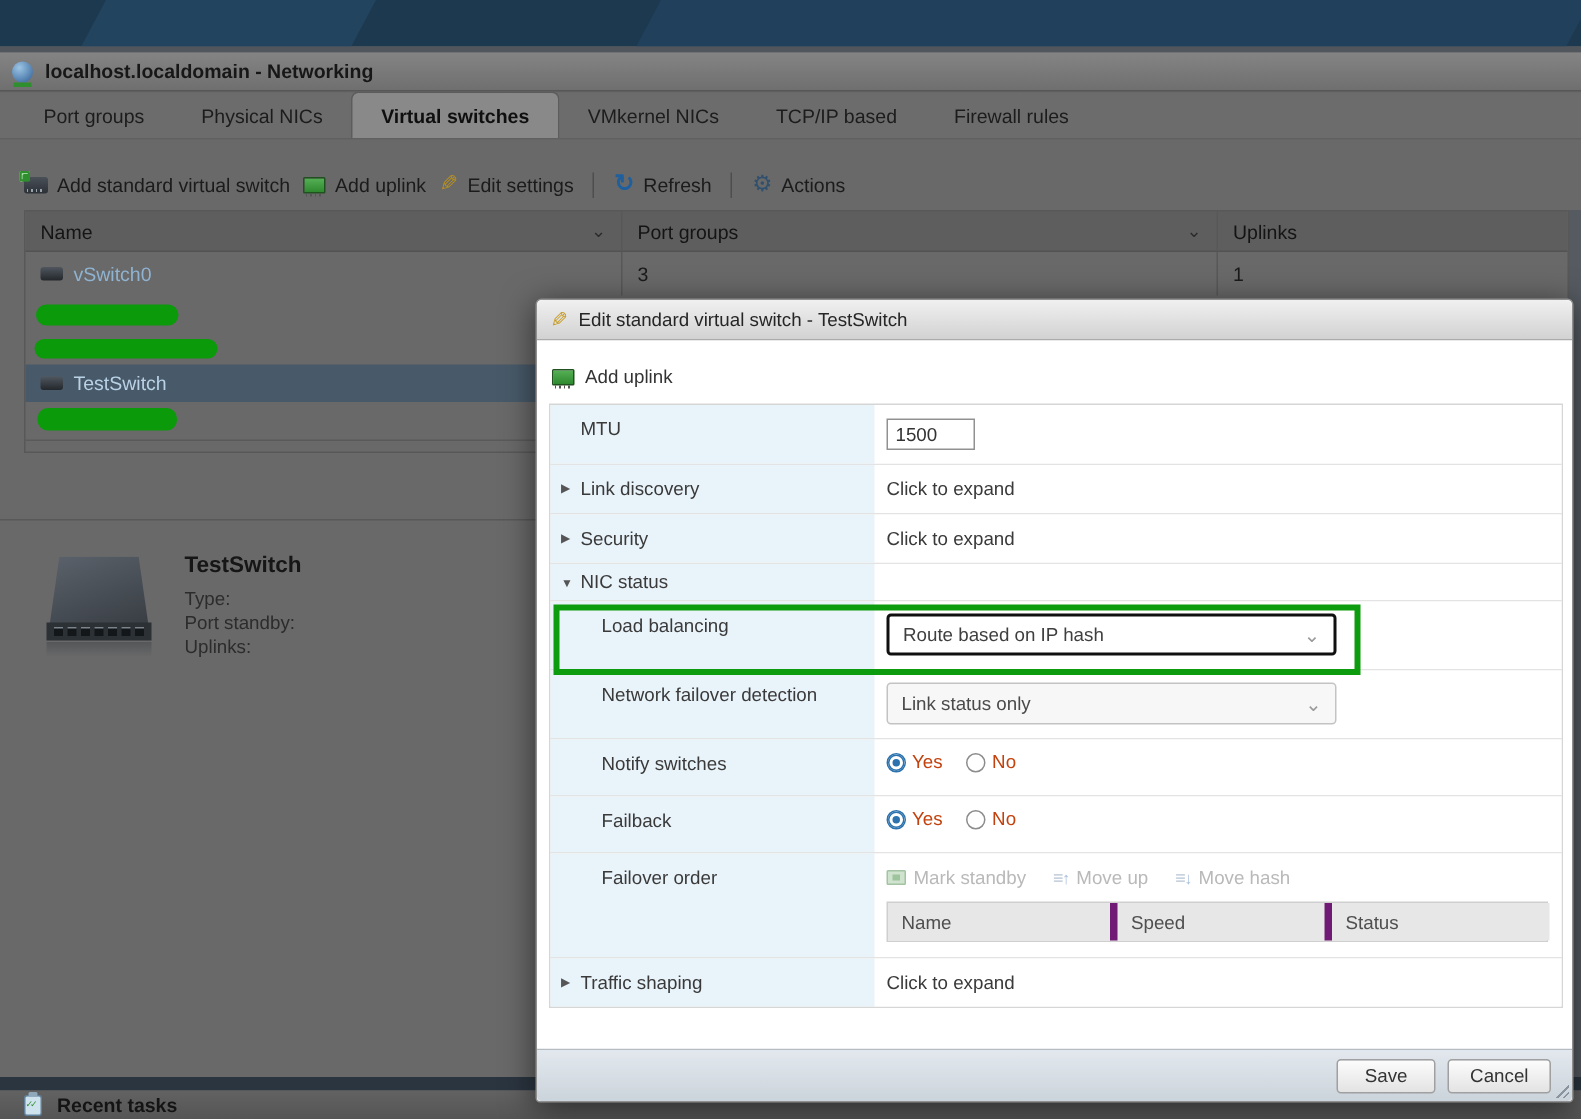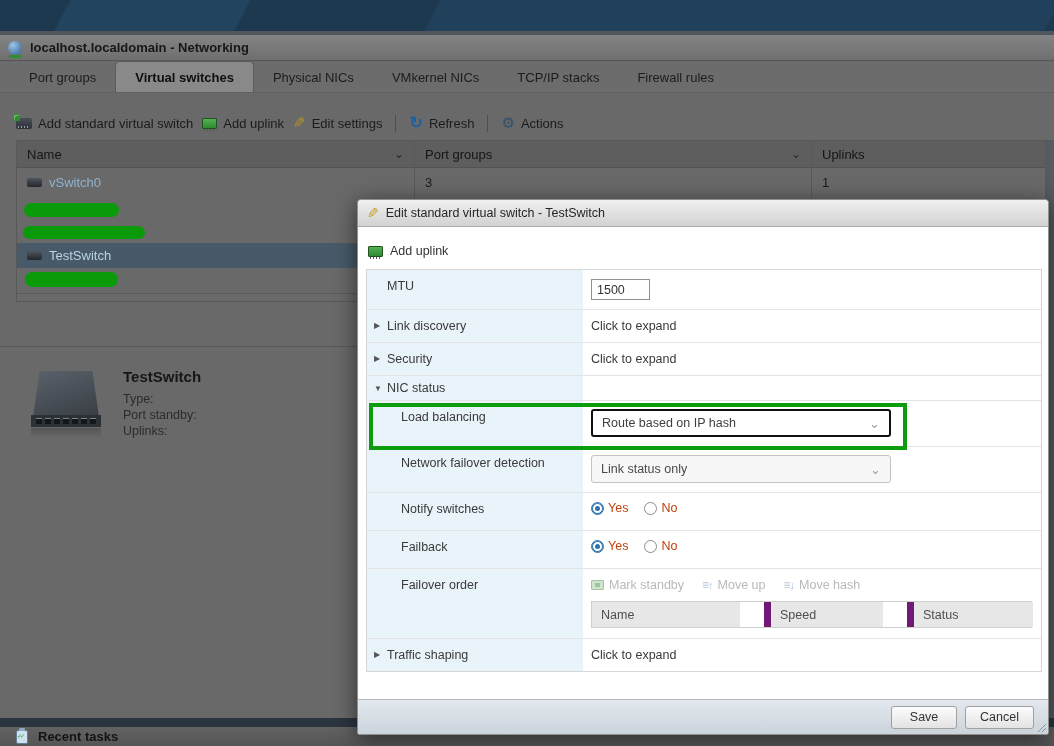--- a/index.html
+++ b/index.html
@@ -119,21 +119,21 @@
   .radio-lbl { font-size:12.5px; color:#c2410c; margin-right:12px; }
 
   .ord-toolbar { display:flex; align-items:center; gap:18px; font-size:12.5px; color:#b9b9b9; margin-bottom:9px; }
   .ord-tool { display:flex; align-items:center; gap:5px; }
   .icon-standby { width:13px; height:10px; background:#cfe3cf; border:1px solid #a3c3a3; border-radius:1px; position:relative; }
   .icon-standby::after { content:""; position:absolute; left:3px; top:2px; width:5px; height:4px; background:#9ec49e; }
   .icon-move { font-size:12px; color:#b9c6d6; letter-spacing:-1px; }
   .icon-move b { color:#a9c0de; font-size:11px; }
   .ord-table { display:grid; grid-template-columns:148px 143px 150px; border:1px solid #cfcfcf; width:441px; }
   .ord-cell { height:25px; background:#e7e7e7; font-size:12.5px; color:#4f4f4f; display:flex; align-items:center; padding-left:9px; }
-  .ord-cell + .ord-cell { border-left:7px solid #701a75;margin-left:24px; }
+  .ord-cell + .ord-cell { border-left:5px solid #701a75; }
 
   .dlg-foot { position:absolute; left:0; bottom:0; width:690px; height:35px; background:linear-gradient(#e2e8ee,#ccd4db);
     border-top:1px solid #b4bbc2; border-radius:0 0 3px 3px; display:flex; align-items:center; justify-content:flex-end; gap:8px; padding-right:14px; }
   .btn { min-width:66px; height:23px; border:1px solid #a0a0a0; border-radius:3px; background:linear-gradient(#fcfcfc,#e3e3e3);
     font-size:12.5px; color:#333; font-family:"Liberation Sans",sans-serif; padding:0 14px; }
   .resize-handle { position:absolute; right:2px; bottom:2px; width:10px; height:10px;
     background:repeating-linear-gradient(135deg,transparent 0 2px,#8a949e 2px 3px); clip-path:polygon(100% 0,100% 100%,0 100%); }
 </style>
 </head>
 <body>
@@ -146,24 +146,24 @@
   </div>
   <div class="banner-strip"></div>
 
   <div class="titlebar">
     <span class="host-icon"></span>
     <span class="title">localhost.localdomain - Networking</span>
   </div>
 
   <div class="tabbar">
     <div class="tab">Port groups</div>
+    <div class="tab">Physical NICs</div>
     <div class="tab active">Virtual switches</div>
-    <div class="tab">Physical NICs</div>
     <div class="tab">VMkernel NICs</div>
-    <div class="tab">TCP/IP stacks</div>
+    <div class="tab">TCP/IP based</div>
     <div class="tab">Firewall rules</div>
   </div>
 
   <div class="toolbar">
     <div class="tool">
       <span class="icon-vswitch"></span>
       <span>Add standard virtual switch</span>
     </div>
     <div class="tool">
       <span class="icon-nic"></span>

